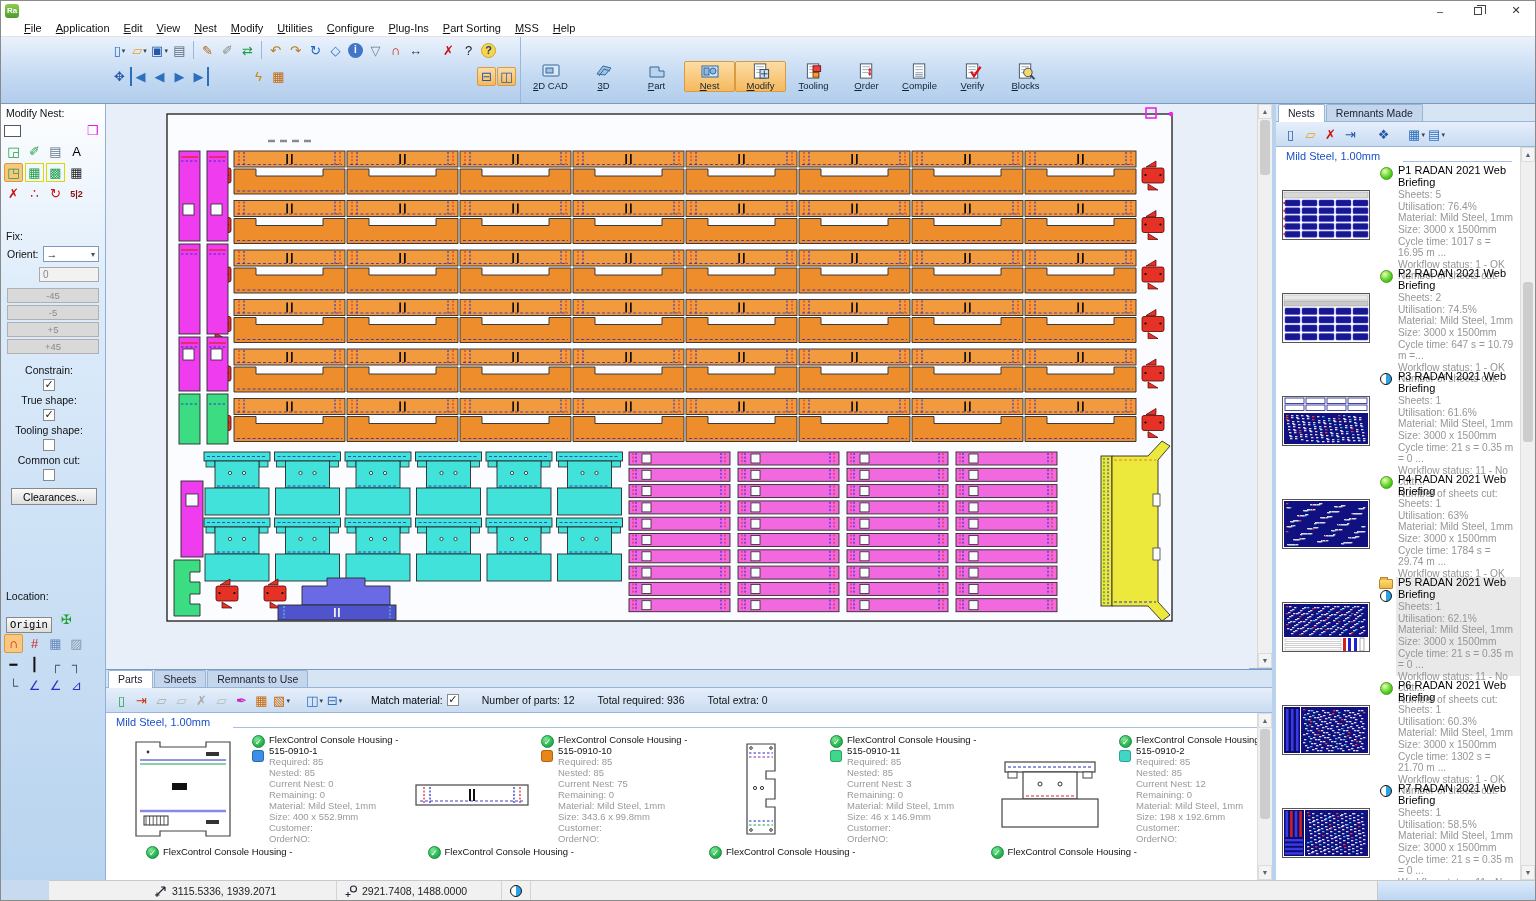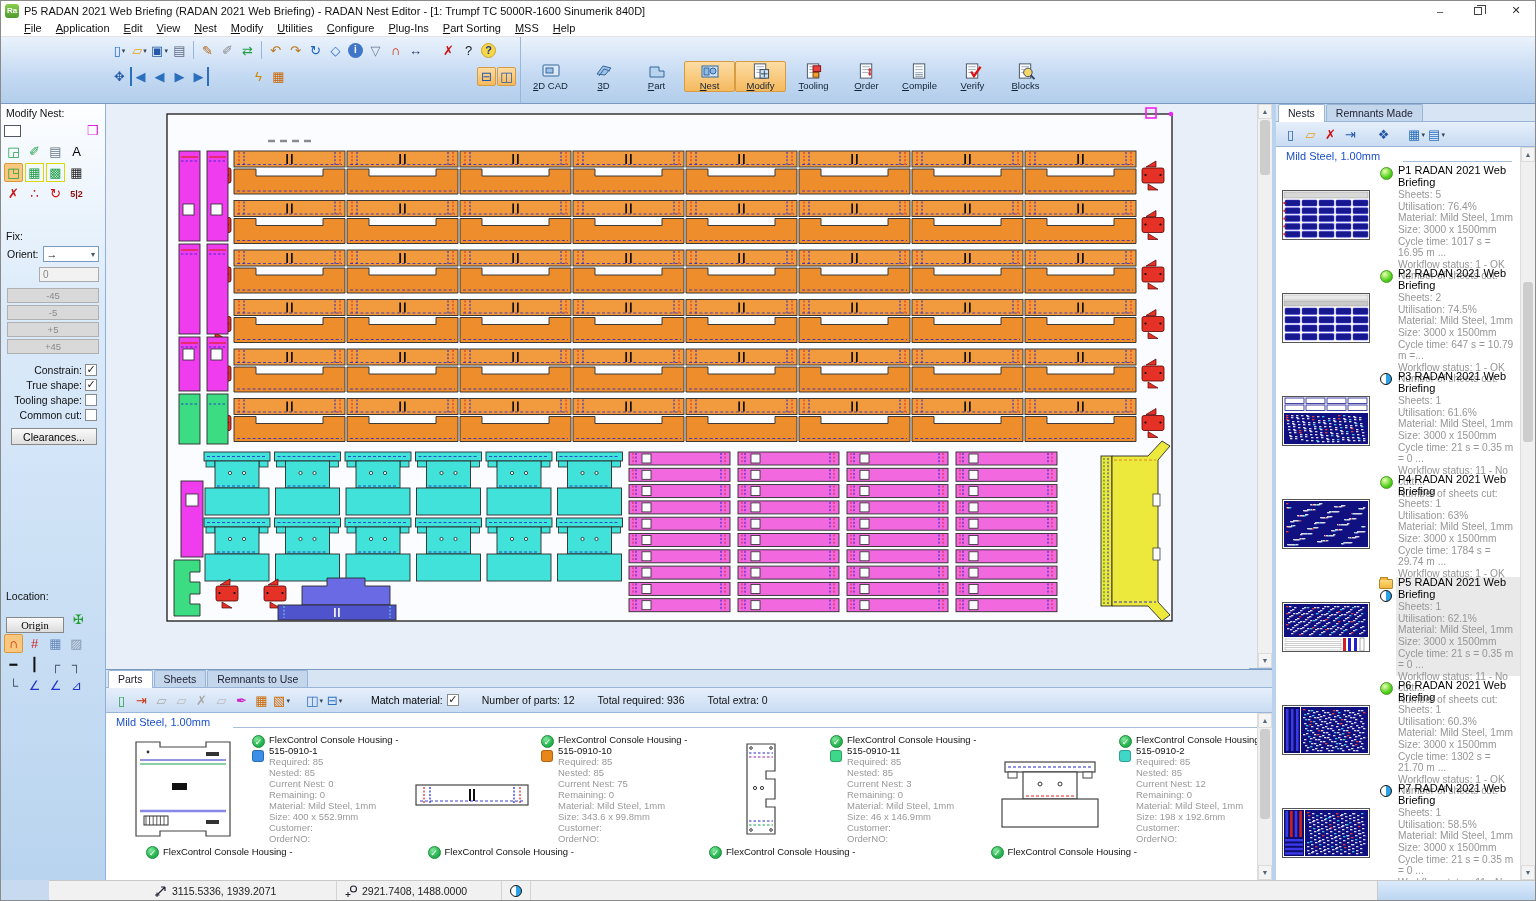--- a/index.html
+++ b/index.html
@@ -56,29 +56,29 @@
   .lp-fix { margin-top:24px; }
   .orient-row { display:flex; align-items:center; justify-content:flex-end; gap:4px; padding:2px 6px; }
   .oselect { width:60px; height:16px; background:#fff; border:1px solid #7a9ac0; display:inline-flex; align-items:center;
              padding:0 3px; font-size:11px; justify-content:space-between; }
   .oselect .car { font-style:normal; font-size:8px; color:#456; }
   .inp-row { display:flex; justify-content:flex-end; padding:3px 6px; }
   .ang-input { width:60px; height:15px; border:1px solid #aaa; background:#f2f2f2; color:#888; font-size:10px; padding:0 3px; }
   .angbtns { display:flex; gap:2px; padding:3px 6px 0 6px;flex-direction:column; }
   .angbtn { flex:1; background:#d9d9d9; border:1px solid #b0b0b0; color:#8a8a8a; font-size:9.5px; height:15px; text-align:center; line-height:13px; }
   .chks { margin-top:8px; }
-  .chkrow { display:flex; justify-content:flex-end; align-items:center; gap:3px; padding:1.5px 8px 1.5px 0; font-size:10.5px; }
+  .chkrow { display:flex; justify-content:flex-end; align-items:center; gap:3px; padding:1.5px 8px 1.5px 0; font-size:10.5px;flex-direction:column; }
   .cb { width:12px; height:12px; background:#fff; border:1px solid #8a8a8a; display:inline-flex; align-items:center; justify-content:center;
         font-size:11px; color:#222; }
   .cb.checked:after { content:"✓"; margin-top:-1px; }
   .clearbtn { display:block; margin:6px auto 0 10px; width:86px; height:17px; background:linear-gradient(#fafafa,#dedede);
               border:1px solid #888; font-size:10.5px; font-family:inherit; }
   .lp-loc { position:absolute; top:483px; left:0; right:0; }
   .origin-row { display:flex; align-items:center; gap:5px; padding:1px 5px; }
-  .originbtn { width:58px; height:16px; background:linear-gradient(#fafafa,#dcdcdc); border:1px solid #888; font-size:10.5px; font-family:Liberation Serif, serif;margin-top:12px; }
+  .originbtn { width:46px; height:16px; background:linear-gradient(#fafafa,#dcdcdc); border:1px solid #888; font-size:10.5px; font-family:Liberation Mono, monospace;margin-top:12px; }
 
   .centercol { width:1166px; display:flex; flex-direction:column; }
   .canvas { height:565px; background:#e9eff8; position:relative; border-bottom:1px solid #8fb0d8; }
   .canvas svg { position:absolute; left:0; top:0; }
   .vscroll { position:absolute; right:0; top:0; bottom:0; width:15px; background:#f0f0f0; border-left:1px solid #d8d8d8;
              display:flex; flex-direction:column; font-size:7px; color:#567; }
   .sb-btn { height:15px; display:flex; align-items:center; justify-content:center; background:#f4f4f4; border:1px solid #dcdcdc; }
   .sb-thumb { height:55px; margin:1px 2px; background:#cdcdcd; border-radius:3px; }
   .sb-fill { flex:1; }
 
@@ -137,21 +137,20 @@
   .sb-fill2 { flex:1; }
   .sb-blue { width:158px; height:100%; background:linear-gradient(#dceafb,#bcd6f2); border-left:1px solid #c8c8c8; }
 </style>
 </head>
 <body>
 
 <div class="win">
 
   <div class="titlebar">
     <span class="appbadge">Ra</span>
-    <span class="title">P5 RADAN 2021 Web Briefing (RADAN 2021 Web Briefing) - RADAN Nest Editor - [1: Trumpf TC 5000R-1600 Sinumerik 840D]</span>
     <span class="winctl">
       <span class="wbtn">–</span>
       <span class="wbtn restore">
           <i></i>
         </span>
       <span class="wbtn">✕</span>
     </span>
   </div>
 
   <div class="menubar" id="menubar">

